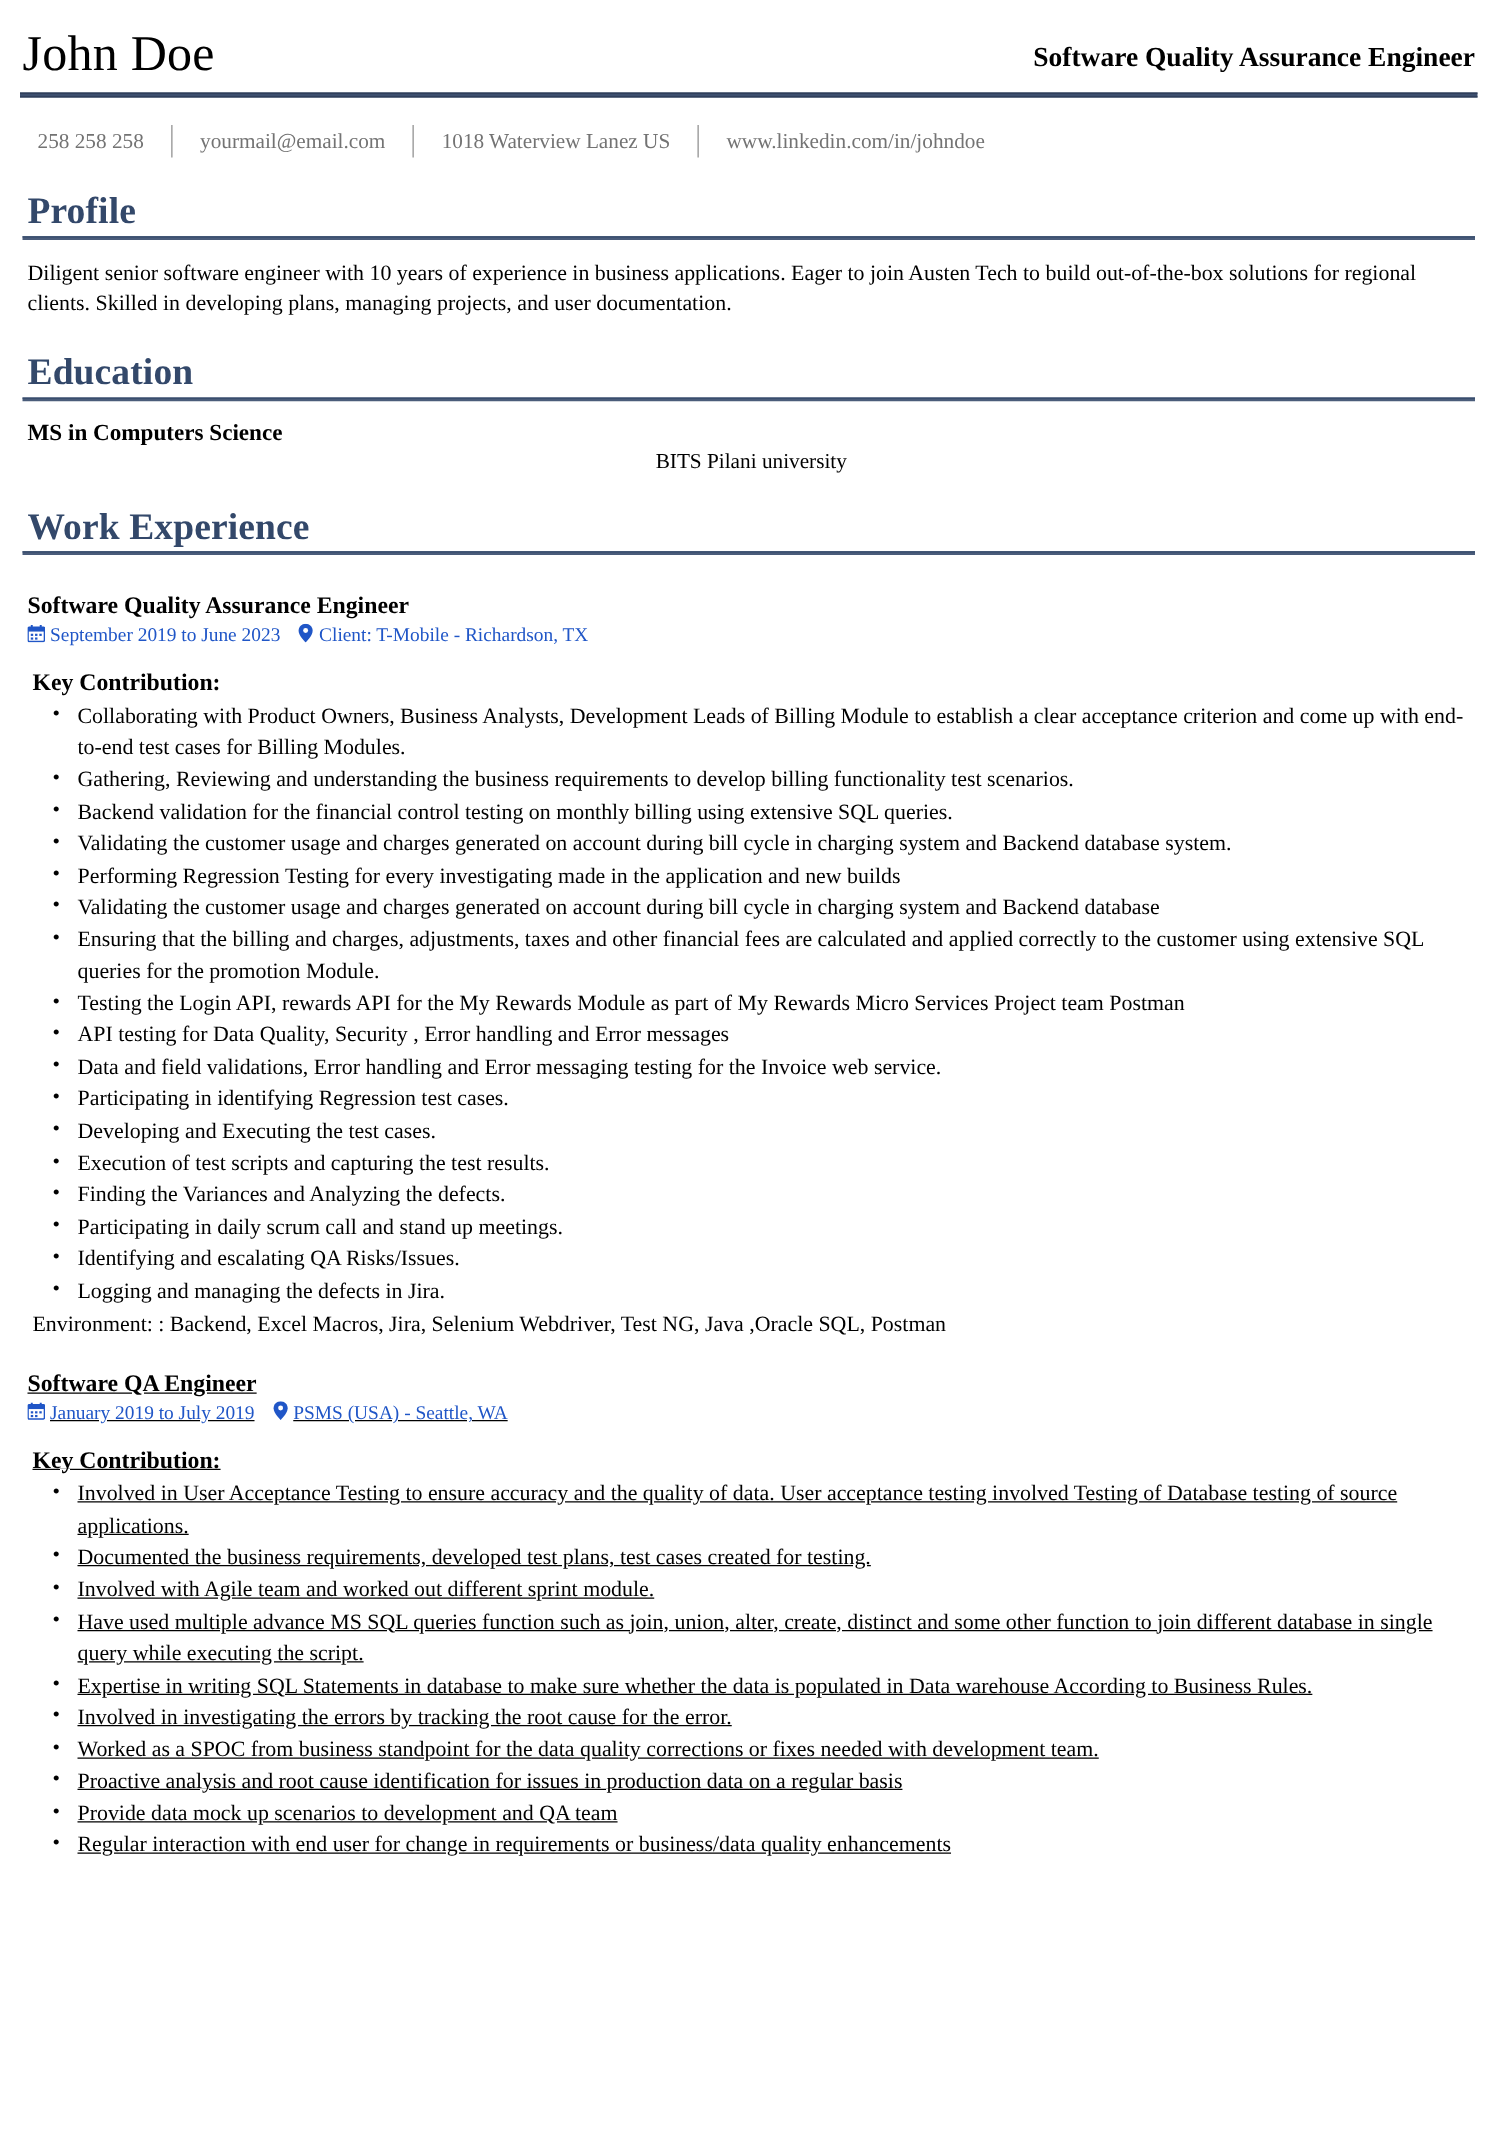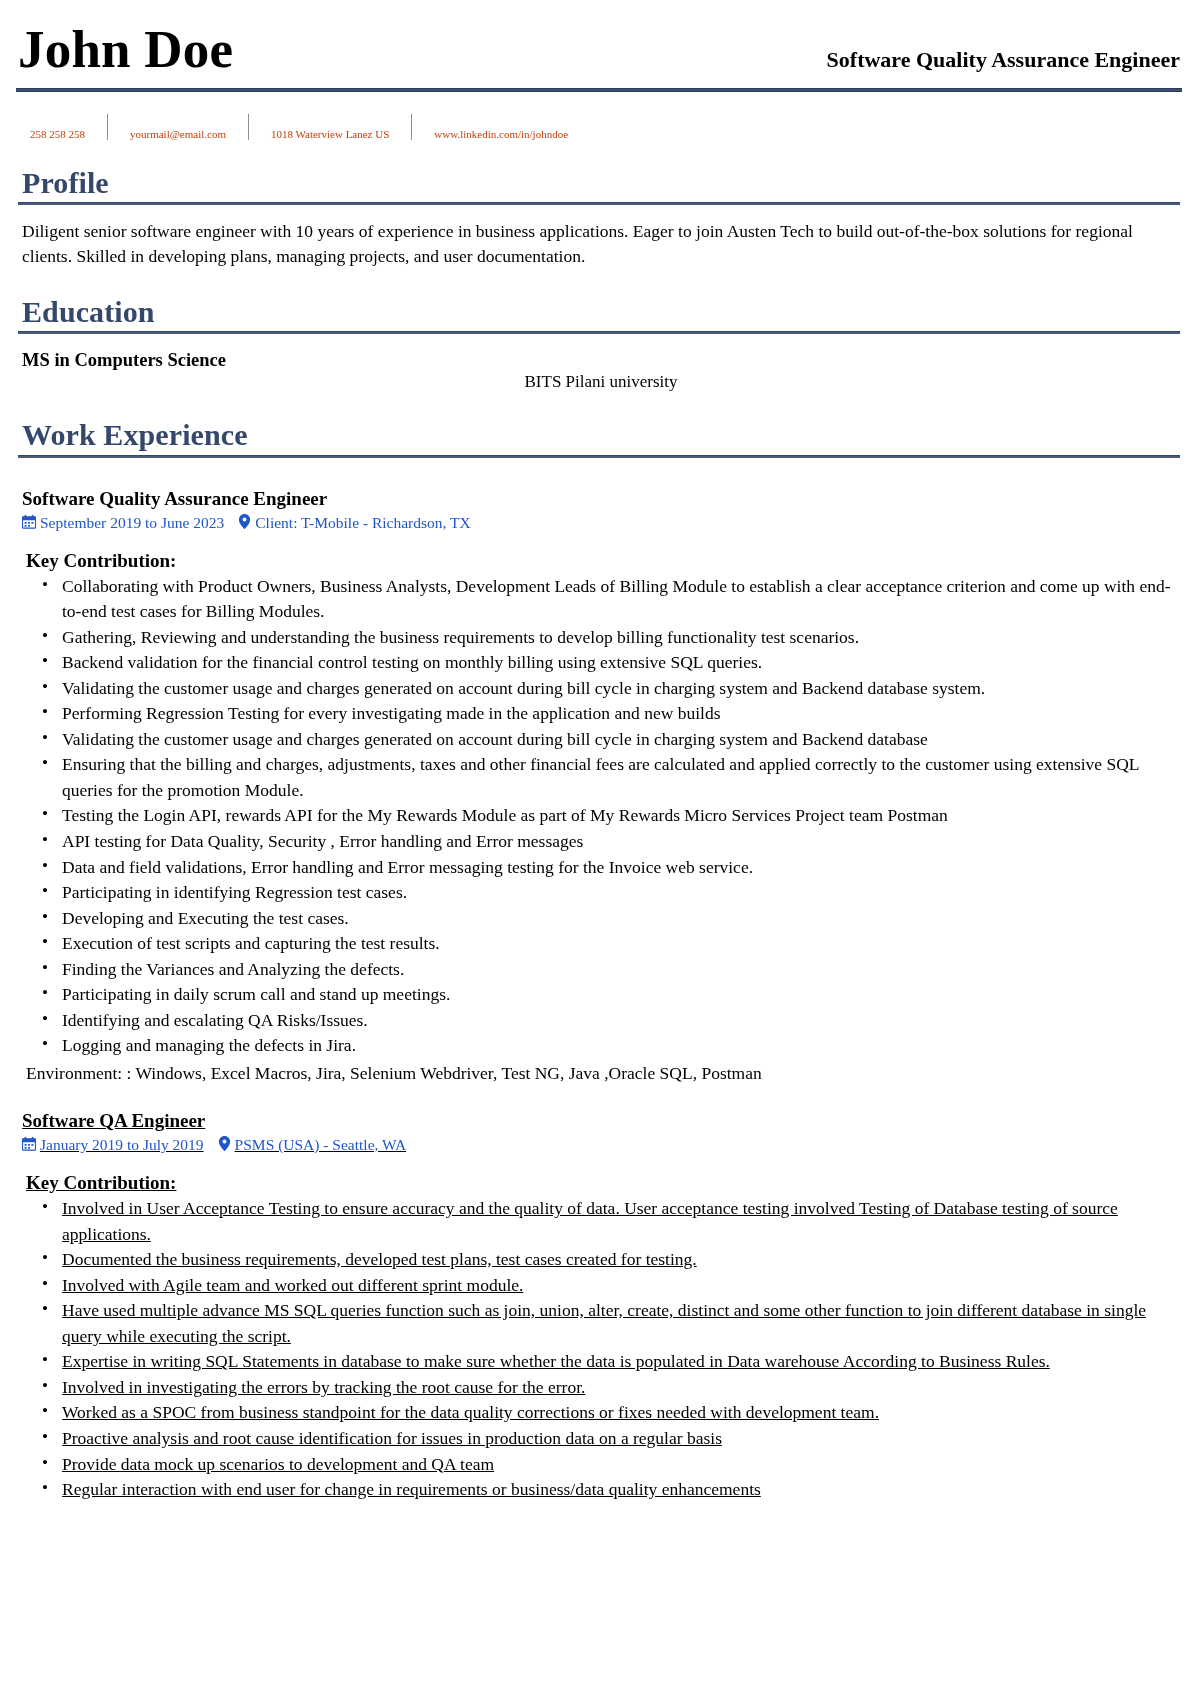--- a/index.html
+++ b/index.html
@@ -23,22 +23,22 @@
   }
 
   
   .header-row {
     display: flex;
     align-items: flex-end;
     justify-content: space-between;
     padding: 8px 4px 4px 4px;
   }
   .full-name {
-    font-size: 53px;
-    font-weight: bold;
+    font-size: 40px;
+    font-weight: normal;
     line-height: 1.05;
     letter-spacing: 0.2px;
     color: #000;
     white-space: nowrap;
   }
   .job-title-top {
     font-size: 22px;
     font-weight: bold;
     color: #000;
     white-space: nowrap;
@@ -48,24 +48,24 @@
     height: 4px;
     background: #3d4f6e;
     margin: 6px 2px 0 2px;
     border-top: 1px solid #2b3a55;
     border-bottom: 1px solid #2b3a55;
   }
 
   
   .contact-row {
     display: flex;
-    align-items: flex-end;
+    align-items: center;
     padding: 22px 4px 0 14px;
-    font-size: 11px;
-    color: #c2410c;
+    font-size: 17px;
+    color: #737373;
     white-space: nowrap;
   }
   .contact-item { padding: 0 2px; }
   .contact-sep {
     display: inline-block;
     width: 1px;
     height: 26px;
     background: #8e8e8e;
     margin: 0 20px;
   }
@@ -245,21 +245,21 @@
         <li>API testing for Data Quality, Security , Error handling and Error messages</li>
         <li>Data and field validations, Error handling and Error messaging testing for the Invoice web service.</li>
         <li>Participating in identifying Regression test cases.</li>
         <li>Developing and Executing the test cases.</li>
         <li>Execution of test scripts and capturing the test results.</li>
         <li>Finding the Variances and Analyzing the defects.</li>
         <li>Participating in daily scrum call and stand up meetings.</li>
         <li>Identifying and escalating QA Risks/Issues.</li>
         <li>Logging and managing the defects in Jira.</li>
       </ul>
-      <div class="environment-line">Environment: : Windows, Excel Macros, Jira, Selenium Webdriver, Test NG, Java ,Oracle SQL, Postman</div>
+      <div class="environment-line">Environment: : Backend, Excel Macros, Jira, Selenium Webdriver, Test NG, Java ,Oracle SQL, Postman</div>
     </div>
 
     <div class="job job-next">
       <div class="job-role">Software QA Engineer</div>
       <div class="job-meta">
         <span class="meta-date">
           <span class="meta-ico">
             <svg width="14" height="14" viewBox="0 0 16 16">
                 <rect x="0.5" y="2" width="15" height="13" rx="1" fill="none" stroke="#2056c7" stroke-width="1.4"></rect>
                 <rect x="0.5" y="2" width="15" height="4" fill="#2056c7"></rect>

